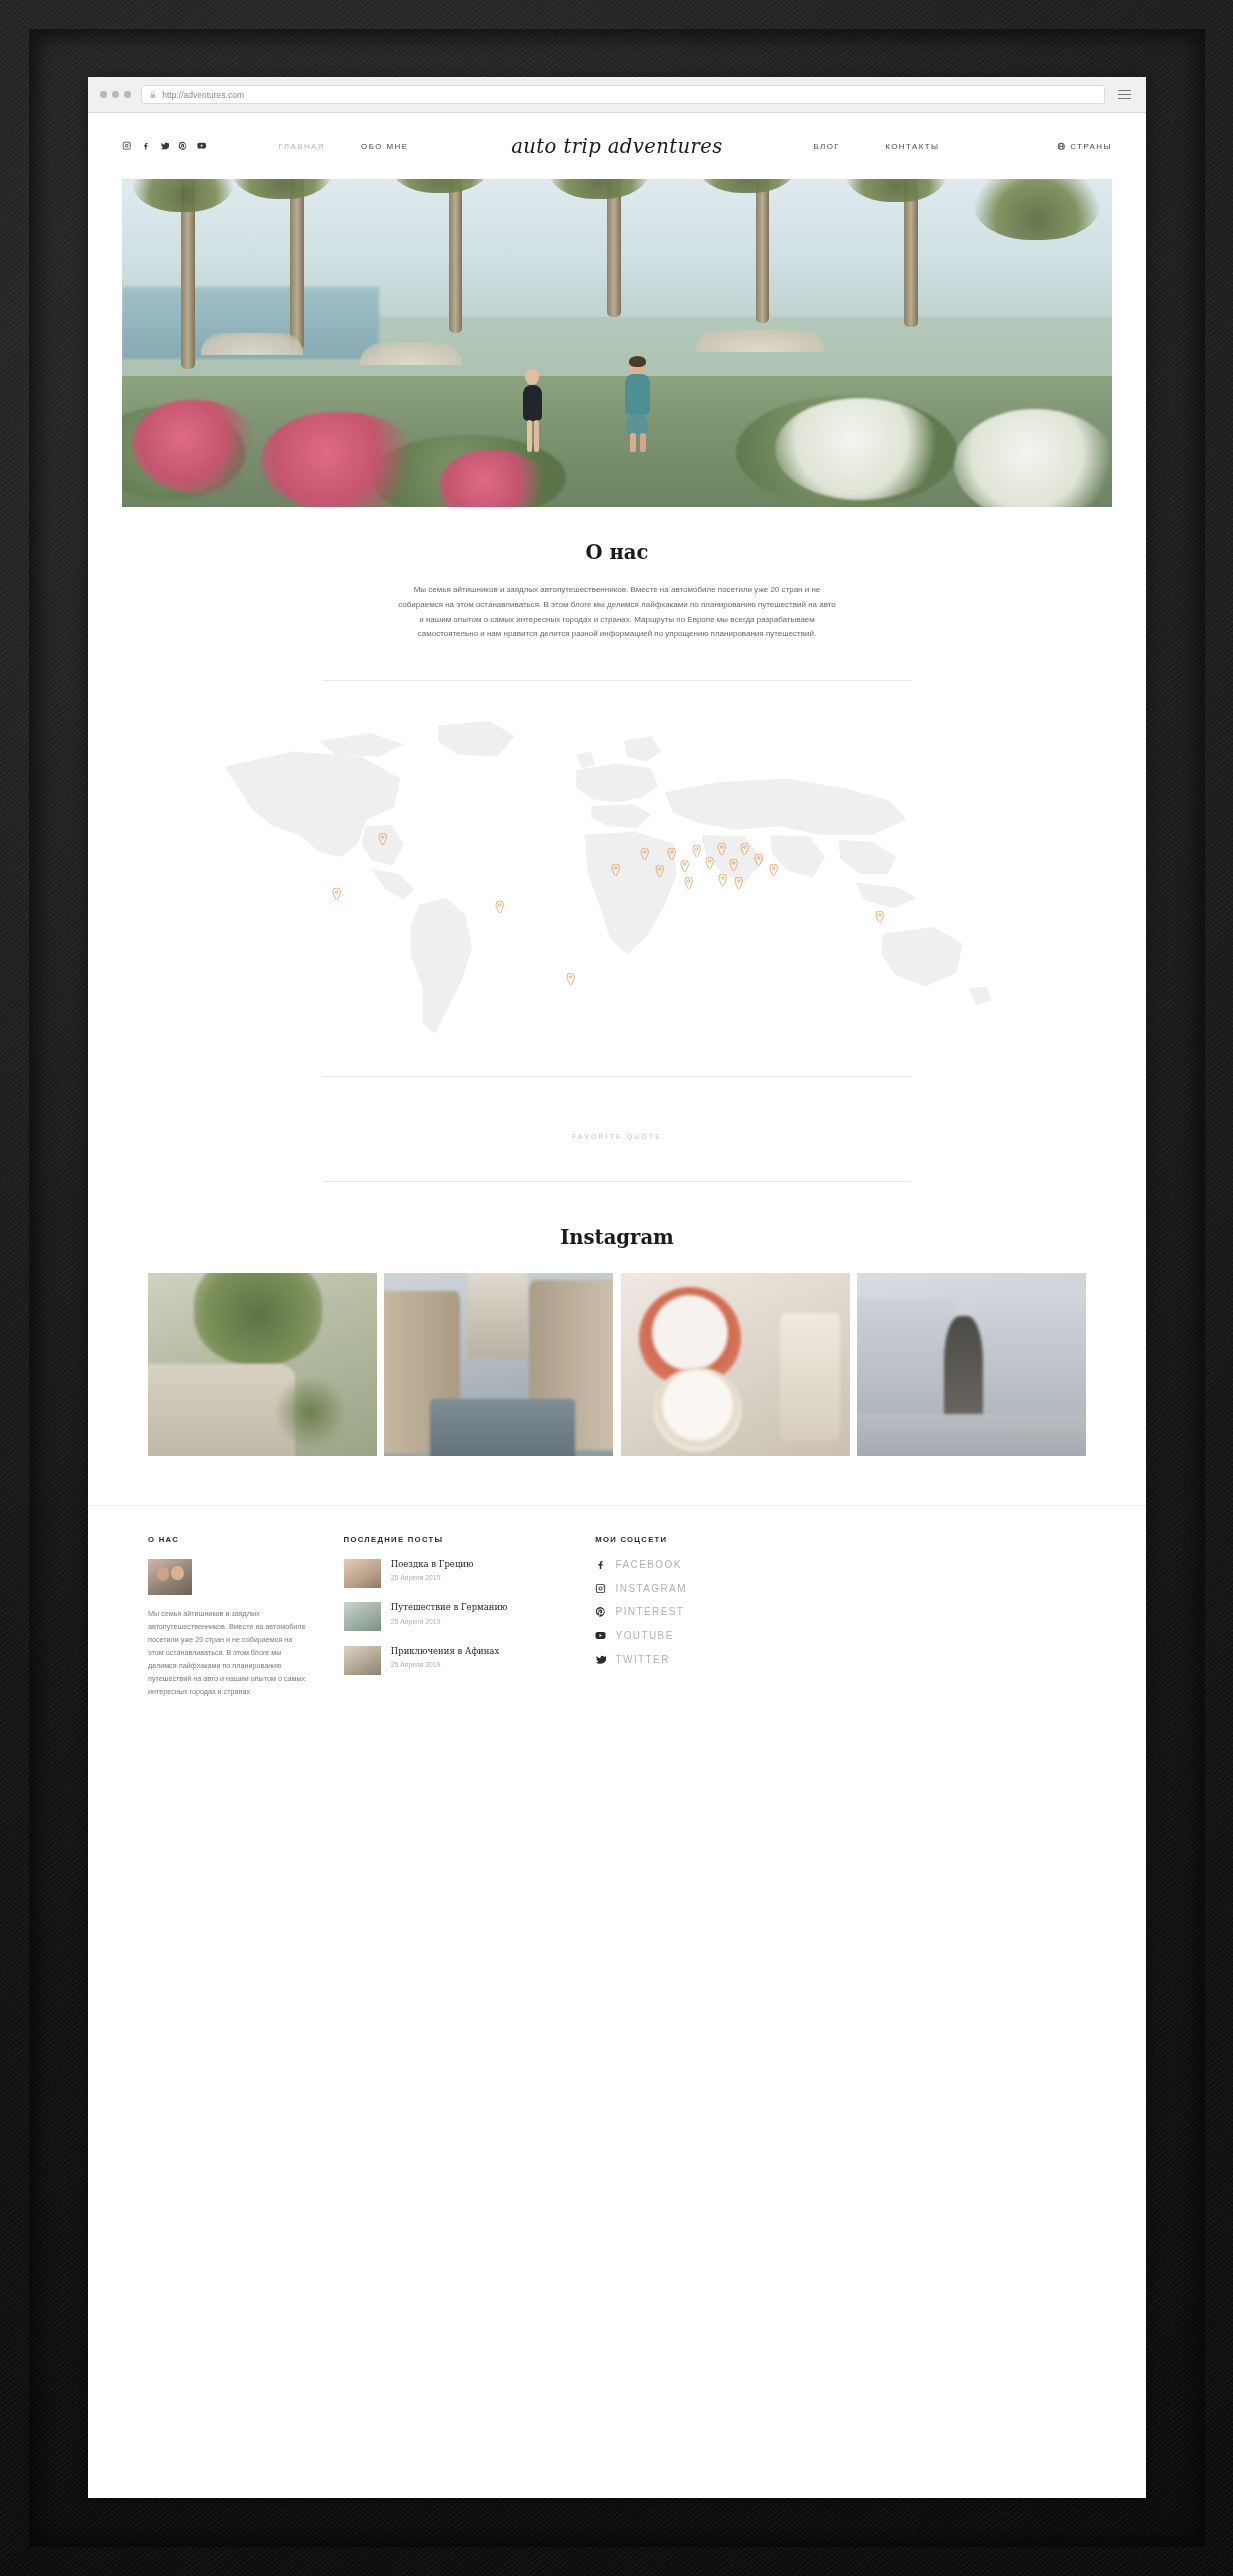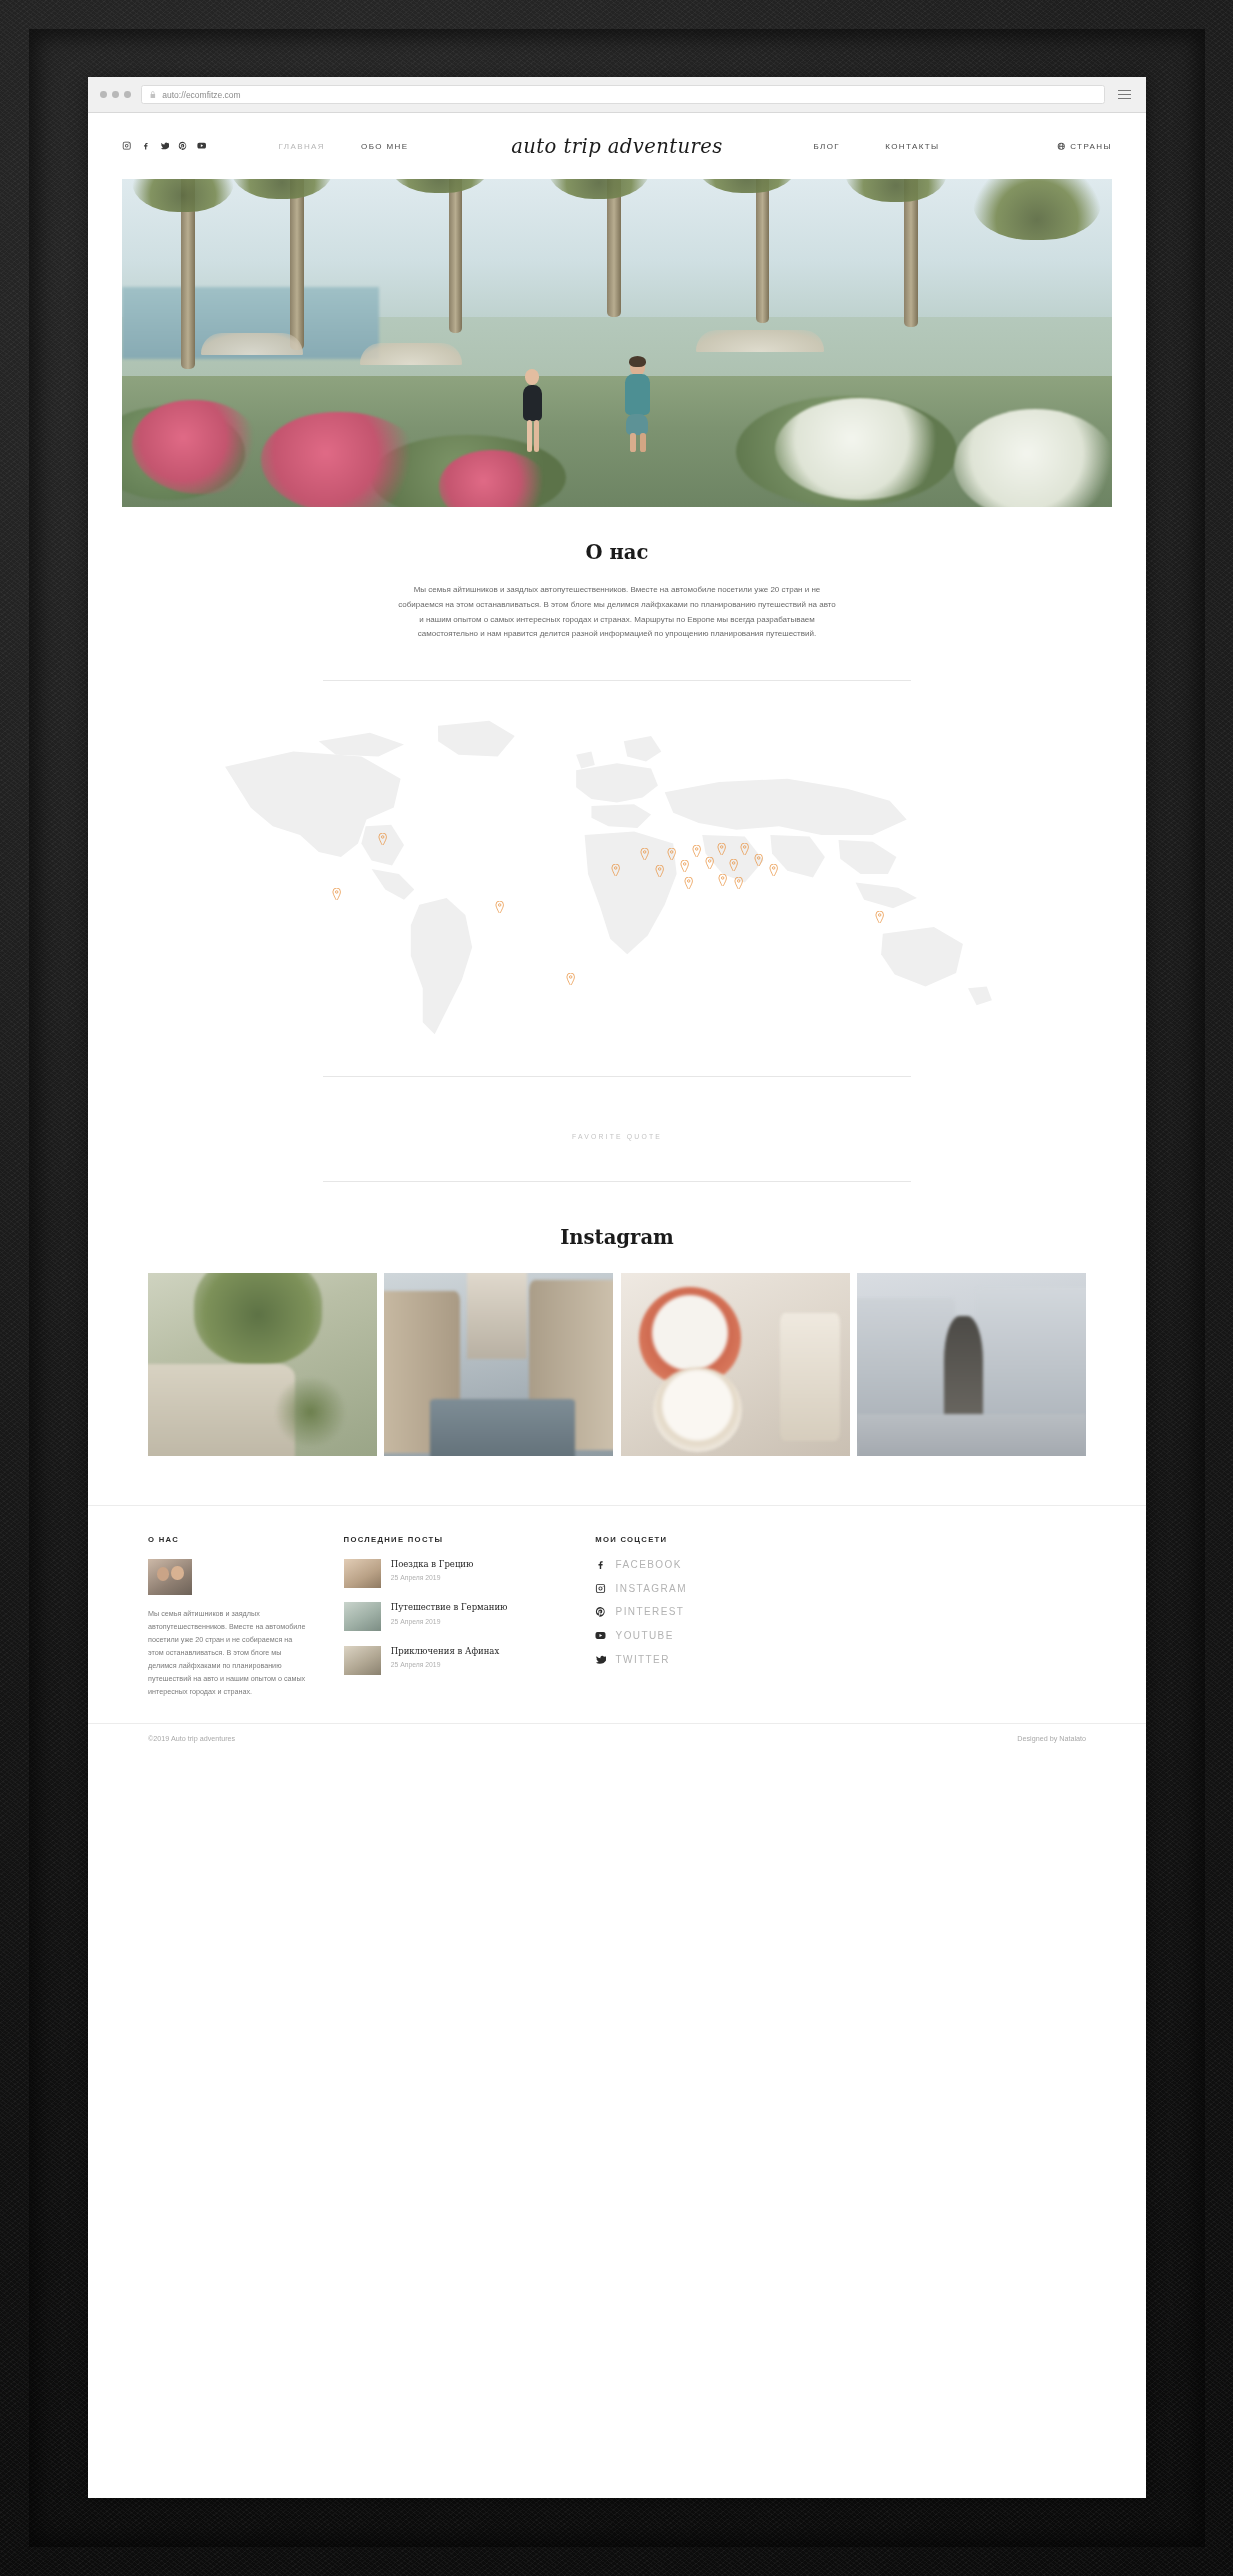--- a/index.html
+++ b/index.html
@@ -374,21 +374,21 @@
     <div class="chrome">
       <div class="dots">
         <span class="dot"></span>
         <span class="dot"></span>
         <span class="dot"></span>
       </div>
       <div class="urlbar">
         <svg class="lock-ico" viewBox="0 0 24 24">
           <path d="M12 1a5 5 0 00-5 5v3H5v13h14V9h-2V6a5 5 0 00-5-5zm0 2a3 3 0 013 3v3H9V6a3 3 0 013-3z" fill="#9a9a9a"></path>
         </svg>
-        <span>auto://ecomfitze.com</span>
+        <span>http://adventures.com</span>
       </div>
       <div class="hamburger">
         <span></span>
           <span></span>
           <span></span>
       </div>
     </div>
 
     <div class="site">
 
@@ -748,21 +748,17 @@
           <div class="soc-row">
             <svg viewBox="0 0 24 24">
                 <path d="M22 5.9c-.7.3-1.5.6-2.3.7a4 4 0 001.7-2.2c-.8.5-1.7.8-2.6 1a4 4 0 00-6.9 3.7A11.4 11.4 0 013.6 4.8a4 4 0 001.2 5.4c-.6 0-1.2-.2-1.8-.5a4 4 0 003.2 4 4 4 0 01-1.8.1 4 4 0 003.7 2.8A11.3 11.3 0 012 18.9a16 16 0 008.7 2.5c10.5 0 16-8.8 15.6-16.5.7-.5 1.3-1.1 1.7-1.8z"></path>
               </svg>
             <span class="soc-label">TWITTER</span>
           </div>
         </div>
 
       </div>
 
-      <div class="subfooter">
-        <span>©2019 Auto trip adventures</span>
-        <span>Designed by Natalato</span>
-      </div>
 
     </div>
   </div>
 </div>
 
 
 </body></html>

